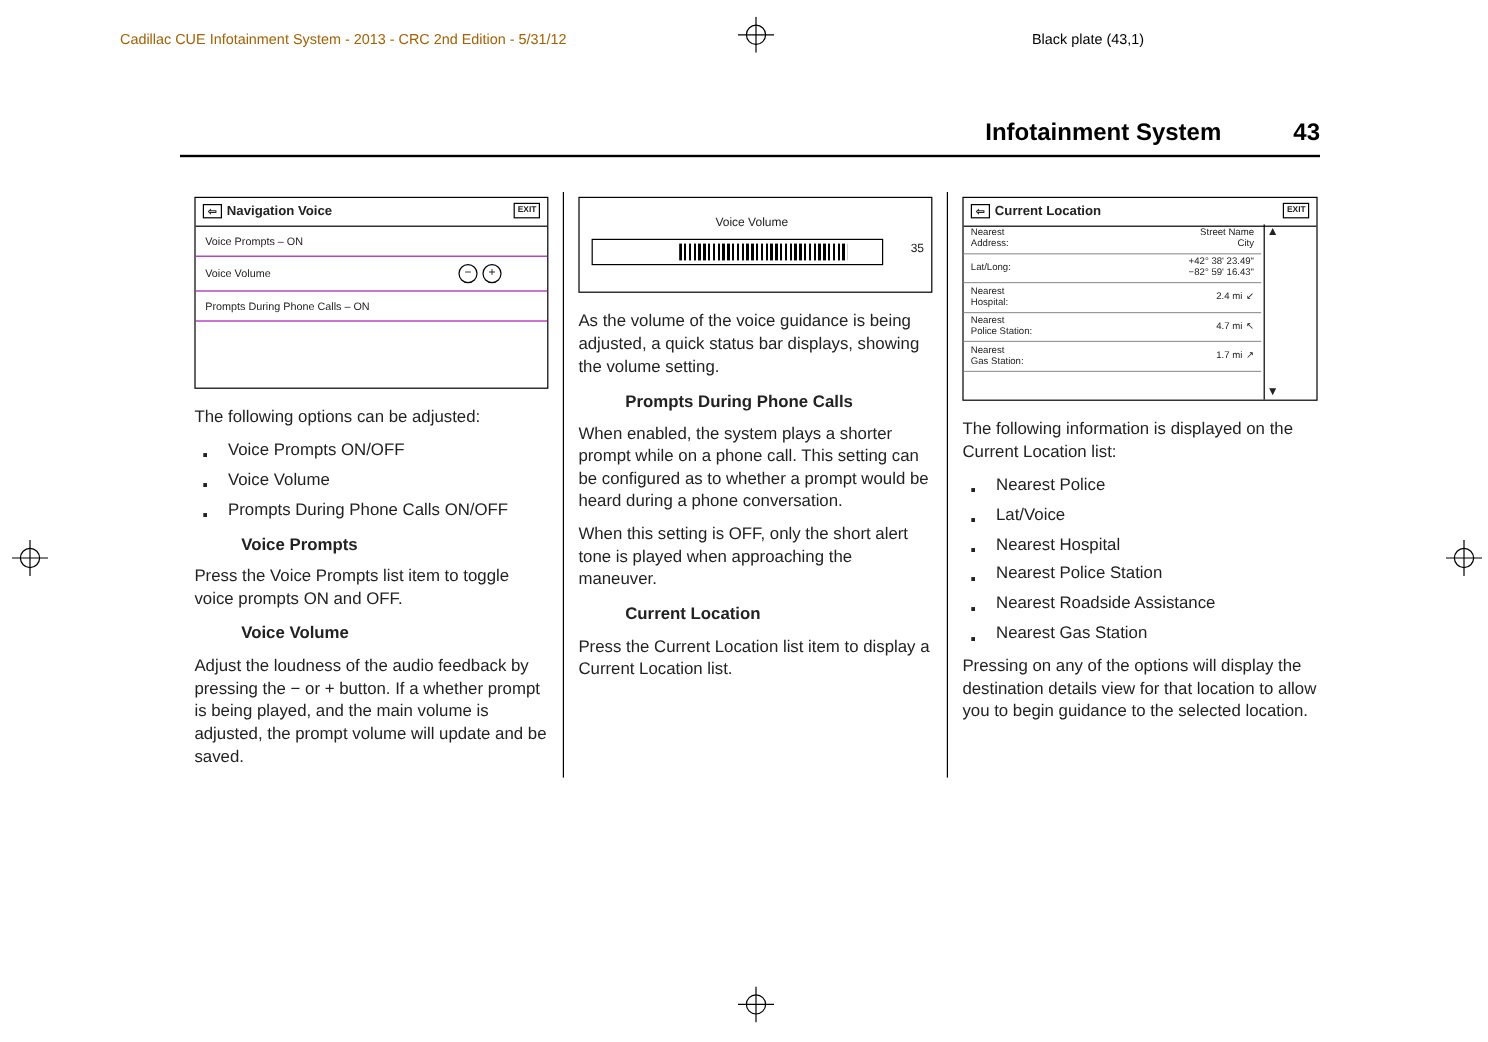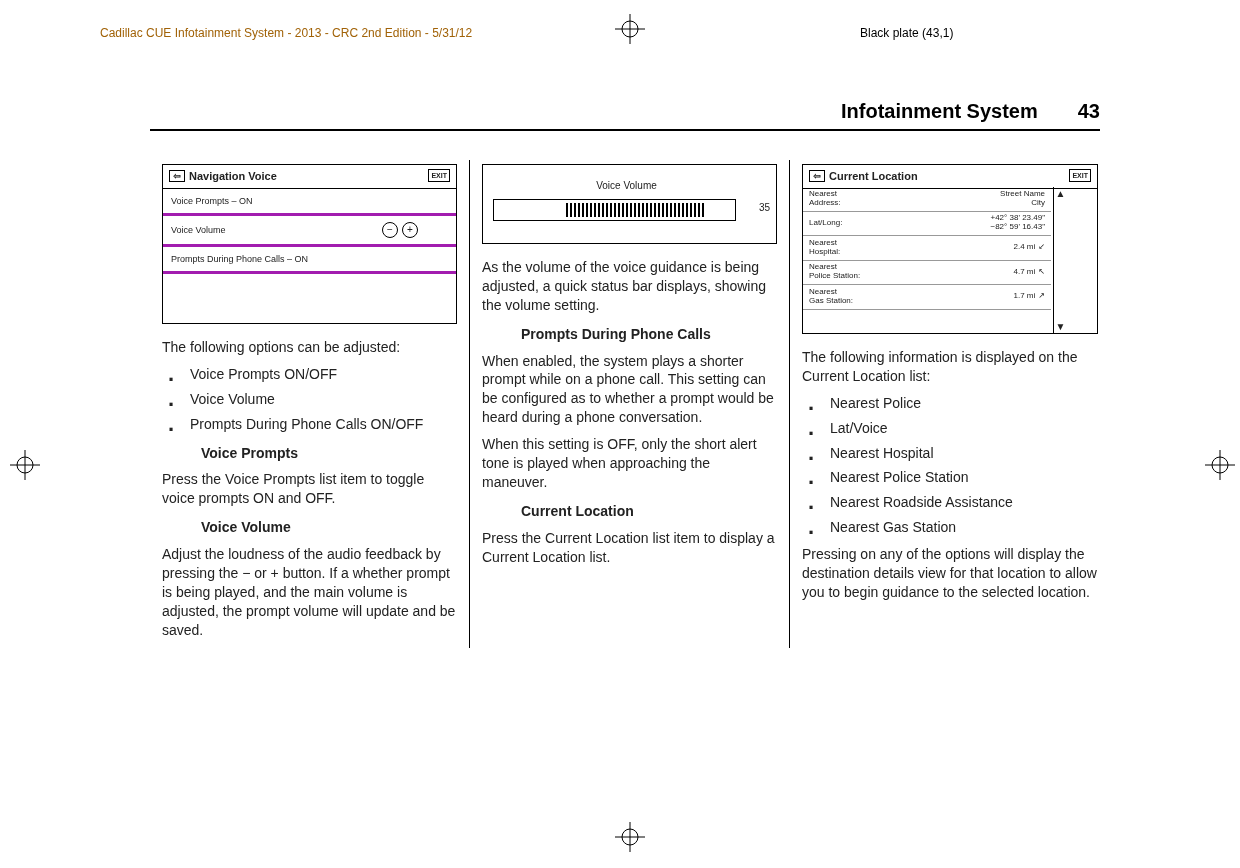--- a/index.html
+++ b/index.html
@@ -48,20 +48,21 @@
   .page-header {
     position: absolute;
     top: 100px;
     left: 150px;
     right: 140px;
     display: flex;
     justify-content: flex-end;
     align-items: flex-start;
     border-bottom: 2px solid #000;
     padding-bottom: 6px;
+    gap: 20px;
   }
   .page-header .title {
     font-size: 20px;
     font-weight: bold;
     margin-right: 40px;
   }
   .page-header .pagenum {
     font-size: 20px;
     font-weight: bold;
   }
@@ -109,21 +110,21 @@
   }
   .figure-nav .titlebar .exit-btn {
     position: absolute;
     right: 6px;
     top: 4px;
     border: 1px solid #000;
     font-size: 7px;
     padding: 1px 2px;
   }
   .figure-nav .row {
-    border-bottom: 3px solid #a21caf;
+    border-bottom: 1px solid #a21caf;
     font-size: 9px;
     padding: 6px 8px;
     display: flex;
     align-items: center;
     justify-content: space-between;
   }
   .circle-btn {
     width: 16px; height: 16px;
     border: 1px solid #000;
     border-radius: 50%;

